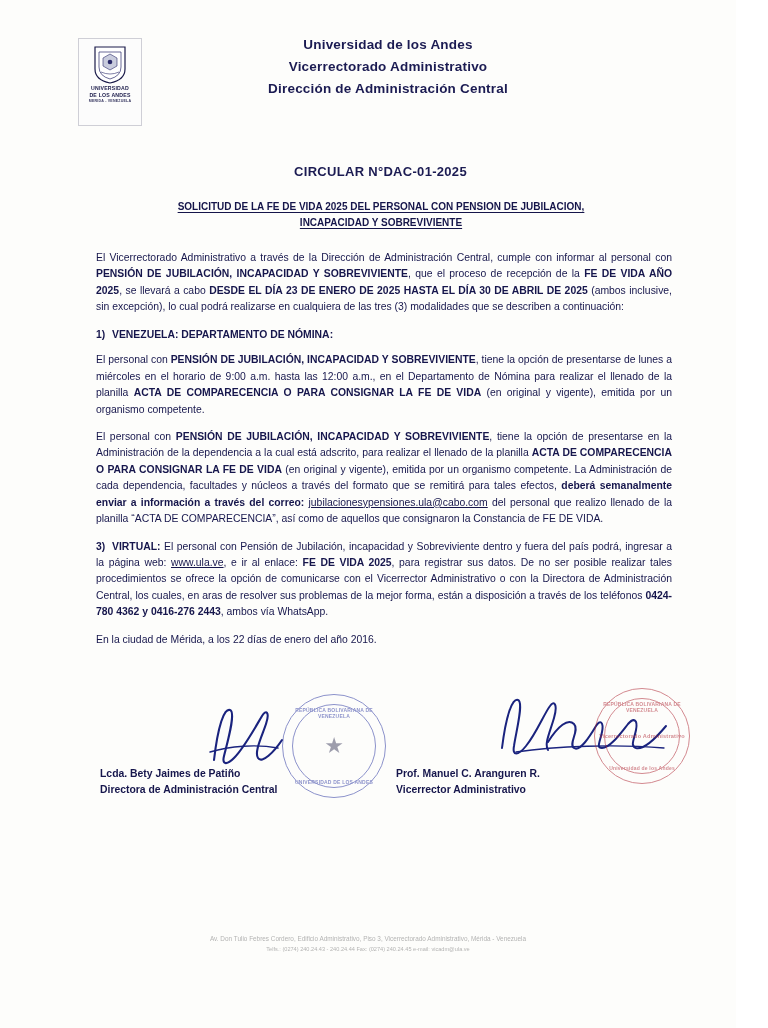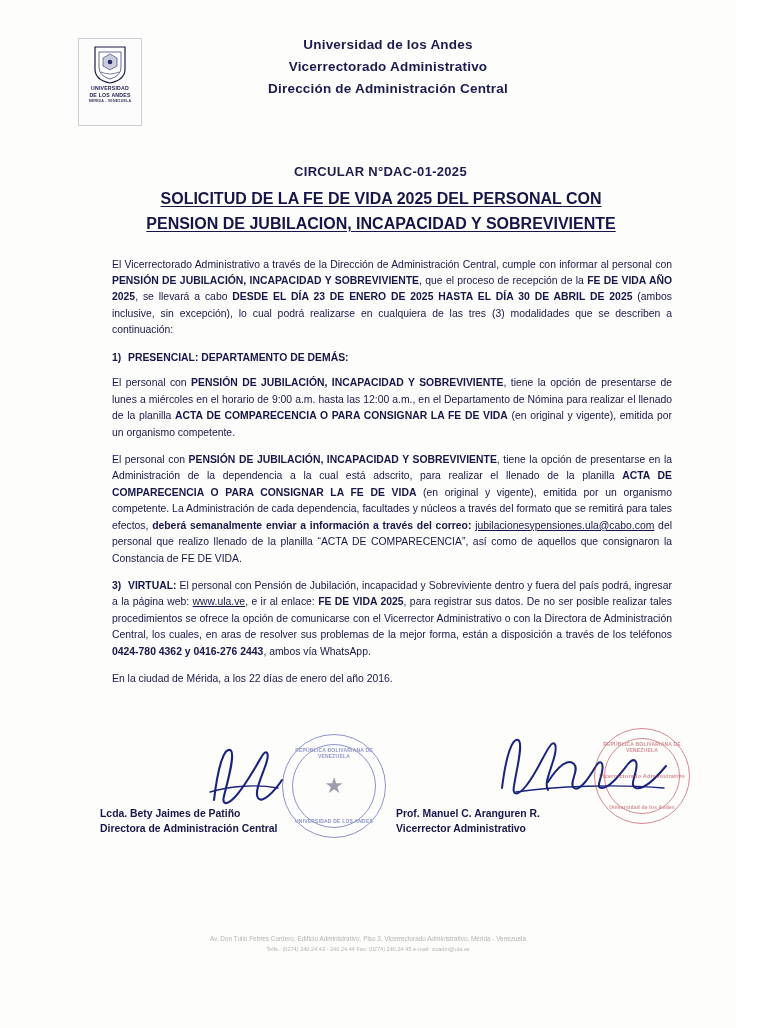--- a/index.html
+++ b/index.html
@@ -79,42 +79,42 @@
     font-size: 13px;
     font-weight: bold;
     color: #1b1b52;
     margin-top: 22px;
     letter-spacing: .3px;
     padding-left: 25px;
   }
 
   
   .subject {
-    margin: 8px auto 0 auto;
+    margin: 20px auto 0 auto;
     width: 470px;
     text-align: center;
-    font-size: 16px;
+    font-size: 10px;
     font-weight: bold;
     line-height: 1.55;
     color: #15154a;
     text-decoration: underline;
     text-underline-offset: 2px;
     padding-left: 26px;
   }
 
   
   .body {
     margin: 20px 96px 0 96px;
     width: 576px;
     font-size: 10.4px;
     line-height: 1.58;
     text-align: justify;
     color: #16164c;
   }
-  .body p { margin: 0 0 11px 16px; }
+  .body p { margin: 0 0 11px 0; }
   .body p.tight { margin-bottom: 9px; }
   b, strong { font-weight: bold; }
   .indent-num {
     display: inline-block;
     width: 16px;
   }
   .mail, .web {
     text-decoration: underline;
     color: #16164c;
   }
@@ -240,21 +240,21 @@
 
   <div class="subject">SOLICITUD DE LA FE DE VIDA 2025 DEL PERSONAL CON PENSION DE JUBILACION, INCAPACIDAD Y SOBREVIVIENTE</div>
 
   <div class="body">
 
     <p>
       <span>El Vicerrectorado Administrativo a través de la Dirección de Administración Central,  cumple con informar al personal con </span><b>PENSIÓN DE JUBILACIÓN, INCAPACIDAD Y SOBREVIVIENTE</b><span>, que el proceso de recepción de la </span><b>FE DE VIDA AÑO 2025</b><span>, se llevará a cabo  </span><b>DESDE EL DÍA 23 DE ENERO DE 2025 HASTA EL DÍA 30 DE ABRIL DE 2025</b><span> (ambos inclusive, sin excepción), lo cual podrá realizarse en cualquiera de las tres (3) modalidades que se describen a continuación:</span>
     </p>
 
     <p class="tight">
-      <b><span class="indent-num">1)</span><span>PRESENCIAL: DEPARTAMENTO DE DEMÁS:</span></b>
+      <b><span class="indent-num">1)</span><span>VENEZUELA: DEPARTAMENTO DE NÓMINA:</span></b>
     </p>
     <p>
       <span>El personal con </span><b>PENSIÓN DE JUBILACIÓN, INCAPACIDAD Y SOBREVIVIENTE</b><span>, tiene la opción de presentarse  de lunes a miércoles en el horario de 9:00 a.m. hasta las 12:00 a.m., en el Departamento de Nómina  para realizar el llenado de la planilla </span><b>ACTA DE COMPARECENCIA O PARA CONSIGNAR LA FE DE VIDA</b><span> (en original y vigente), emitida por un organismo competente.</span>
     </p>
 
     <p>
       <span>El personal con </span><b>PENSIÓN DE JUBILACIÓN, INCAPACIDAD Y SOBREVIVIENTE</b><span>, tiene la opción de presentarse en la Administración de la dependencia a la cual está adscrito, para realizar el llenado de la planilla </span><b>ACTA DE COMPARECENCIA O PARA CONSIGNAR LA FE DE VIDA</b><span> (en original y vigente), emitida por un organismo competente. La Administración de cada dependencia, facultades y núcleos a través del formato que se remitirá para tales efectos, </span><b>deberá semanalmente enviar a información a través del correo:</b>
       <a class="mail" href="#">jubilacionesypensiones.ula@cabo.com</a><span> del personal que realizo llenado de la planilla “ACTA DE COMPARECENCIA”, así como de aquellos que consignaron la Constancia de FE DE VIDA.</span>
     </p>
 

